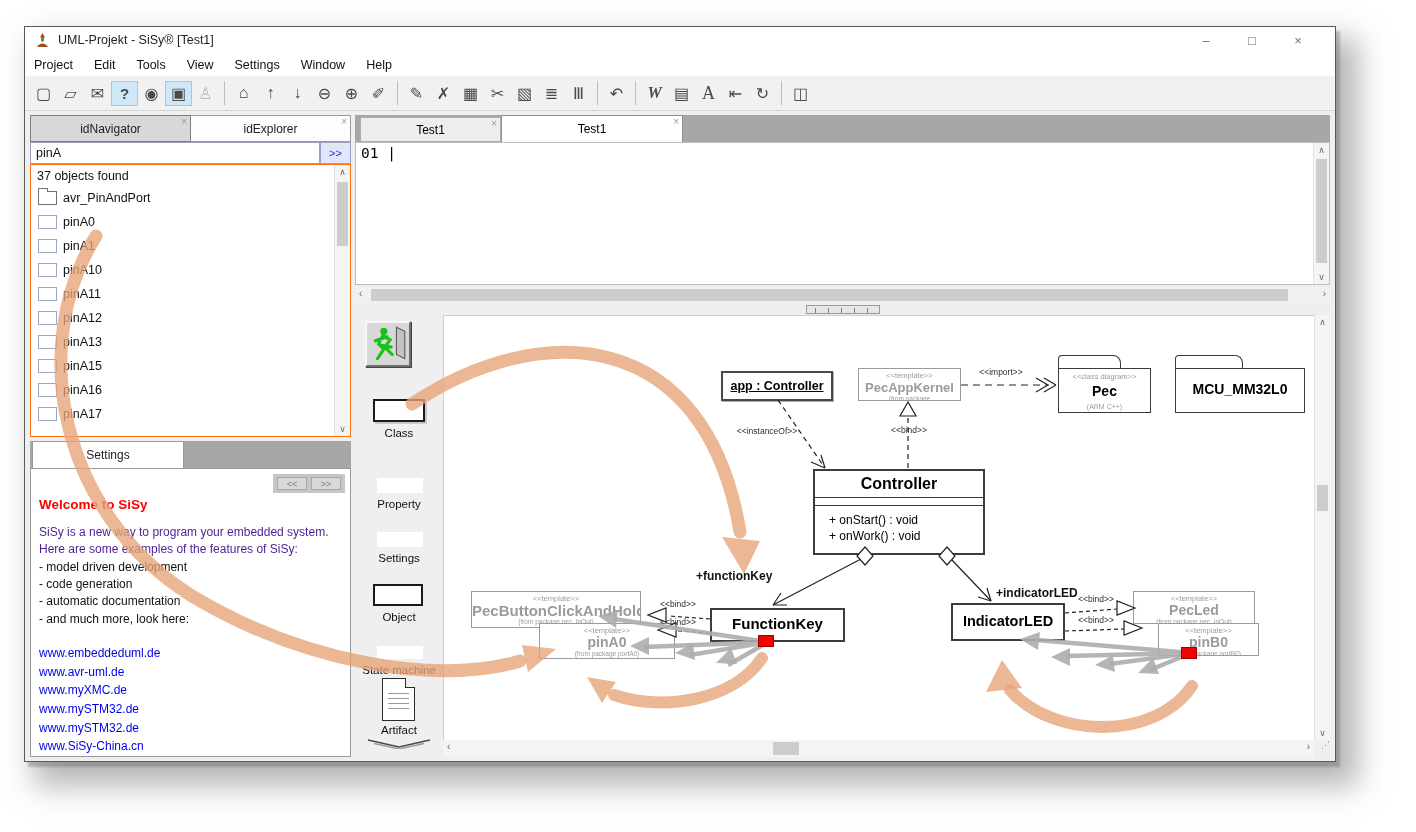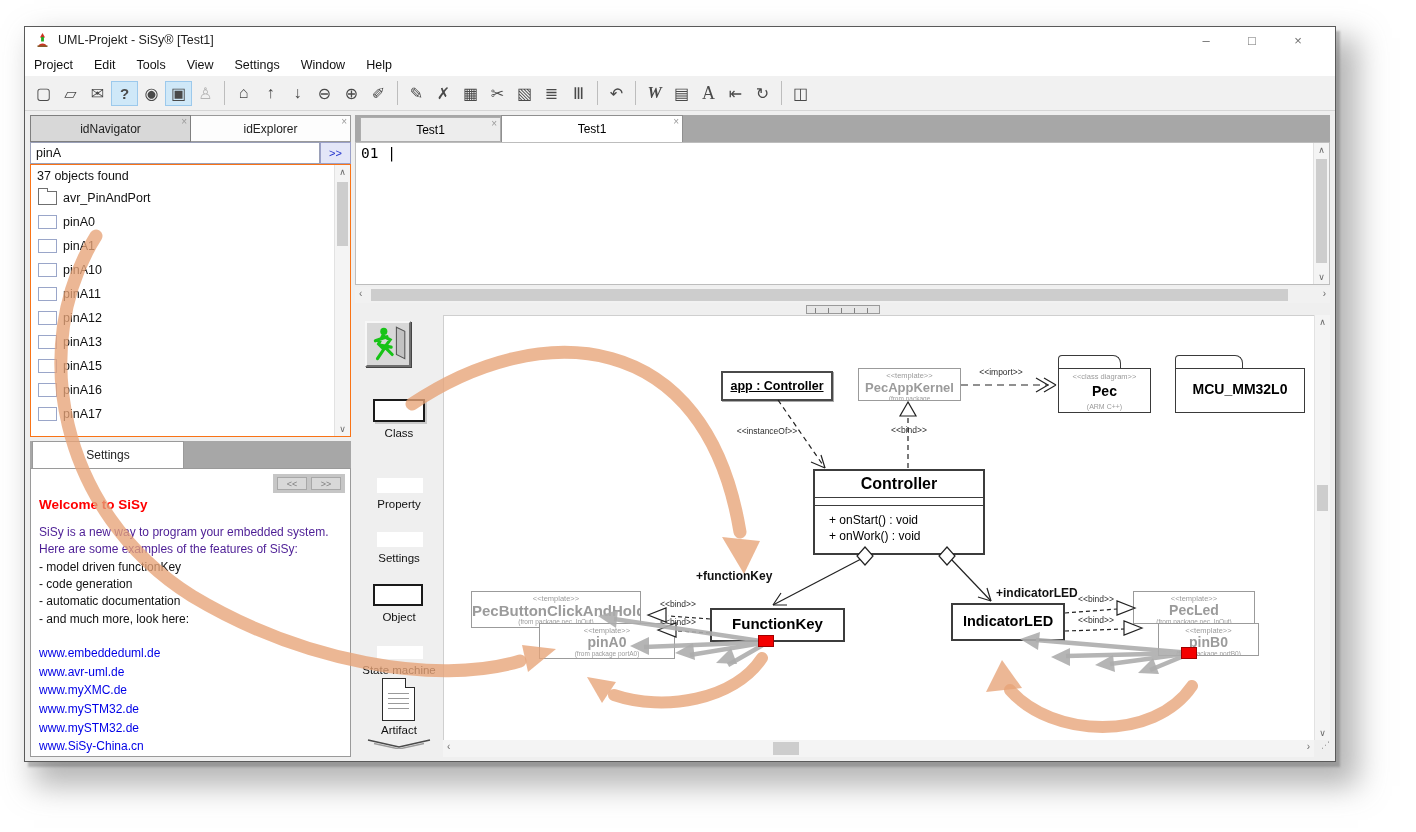--- a/index.html
+++ b/index.html
@@ -306,21 +306,21 @@
         <div class="atab" data-name="tab-assistant">Settings</div>
       </div>
       <div class="apanel" data-name="assistant-panel">
         <div class="anav" data-name="assistant-nav">
           <div class="anavbtn" data-name="assistant-back-button">&lt;&lt;</div>
           <div class="anavbtn" data-name="assistant-forward-button">&gt;&gt;</div>
         </div>
         <div class="ahead" data-name="assistant-heading">Welcome to SiSy</div>
         <div class="apara" data-name="assistant-intro">SiSy is a new way to program your embedded system. Here are some examples of the features of SiSy:</div>
         <div class="abullets" data-name="assistant-bullets">
-            <div data-name="assistant-bullet">- model driven functionKey</div>
+            <div data-name="assistant-bullet">- model driven development</div>
             <div data-name="assistant-bullet">- code generation</div>
             <div data-name="assistant-bullet">- automatic documentation</div>
             <div data-name="assistant-bullet">- and much more, look here:</div>
           </div>
         <div class="alinks" data-name="assistant-links">
             <div class="alink" data-name="assistant-link">www.embeddeduml.de</div>
             <div class="alink" data-name="assistant-link">www.avr-uml.de</div>
             <div class="alink" data-name="assistant-link">www.myXMC.de</div>
             <div class="alink" data-name="assistant-link">www.mySTM32.de</div>
             <div class="alink" data-name="assistant-link">www.mySTM32.de</div>

